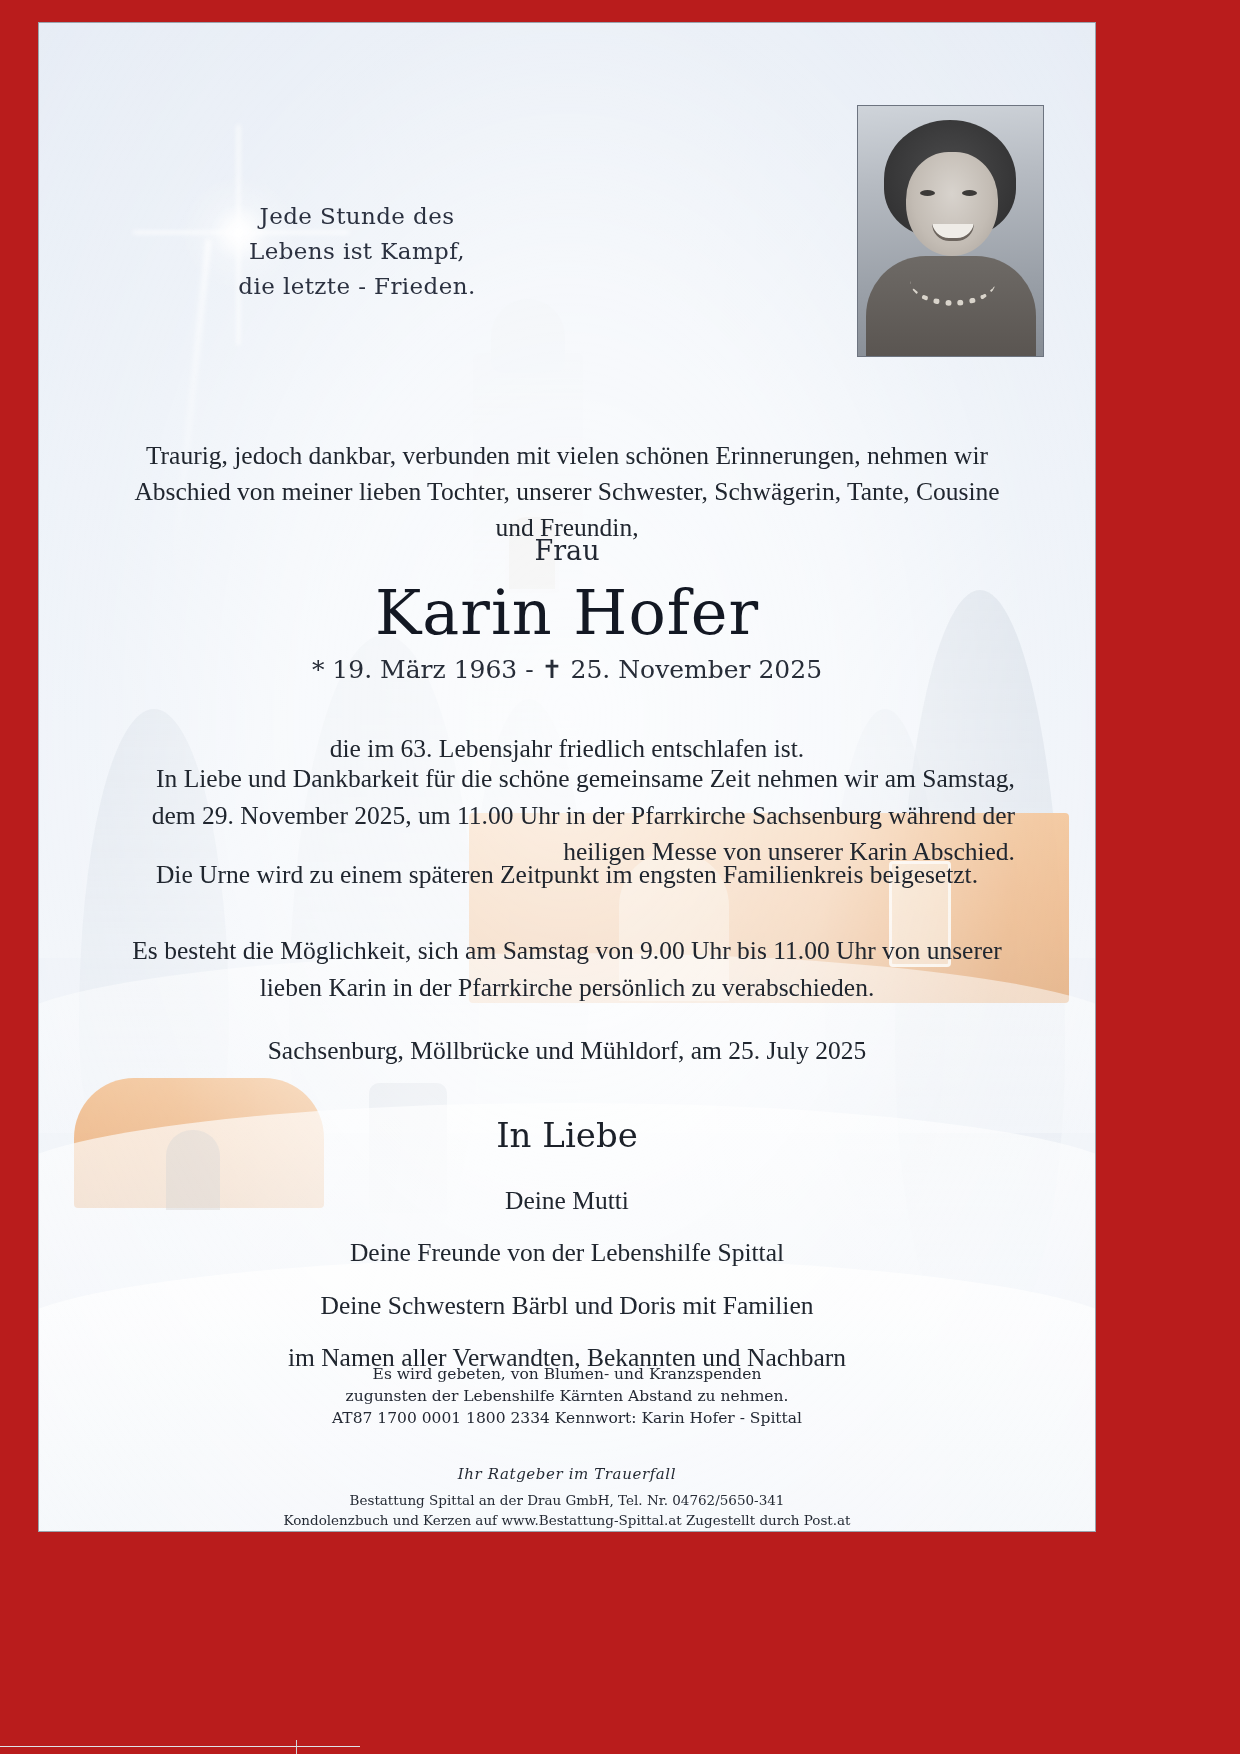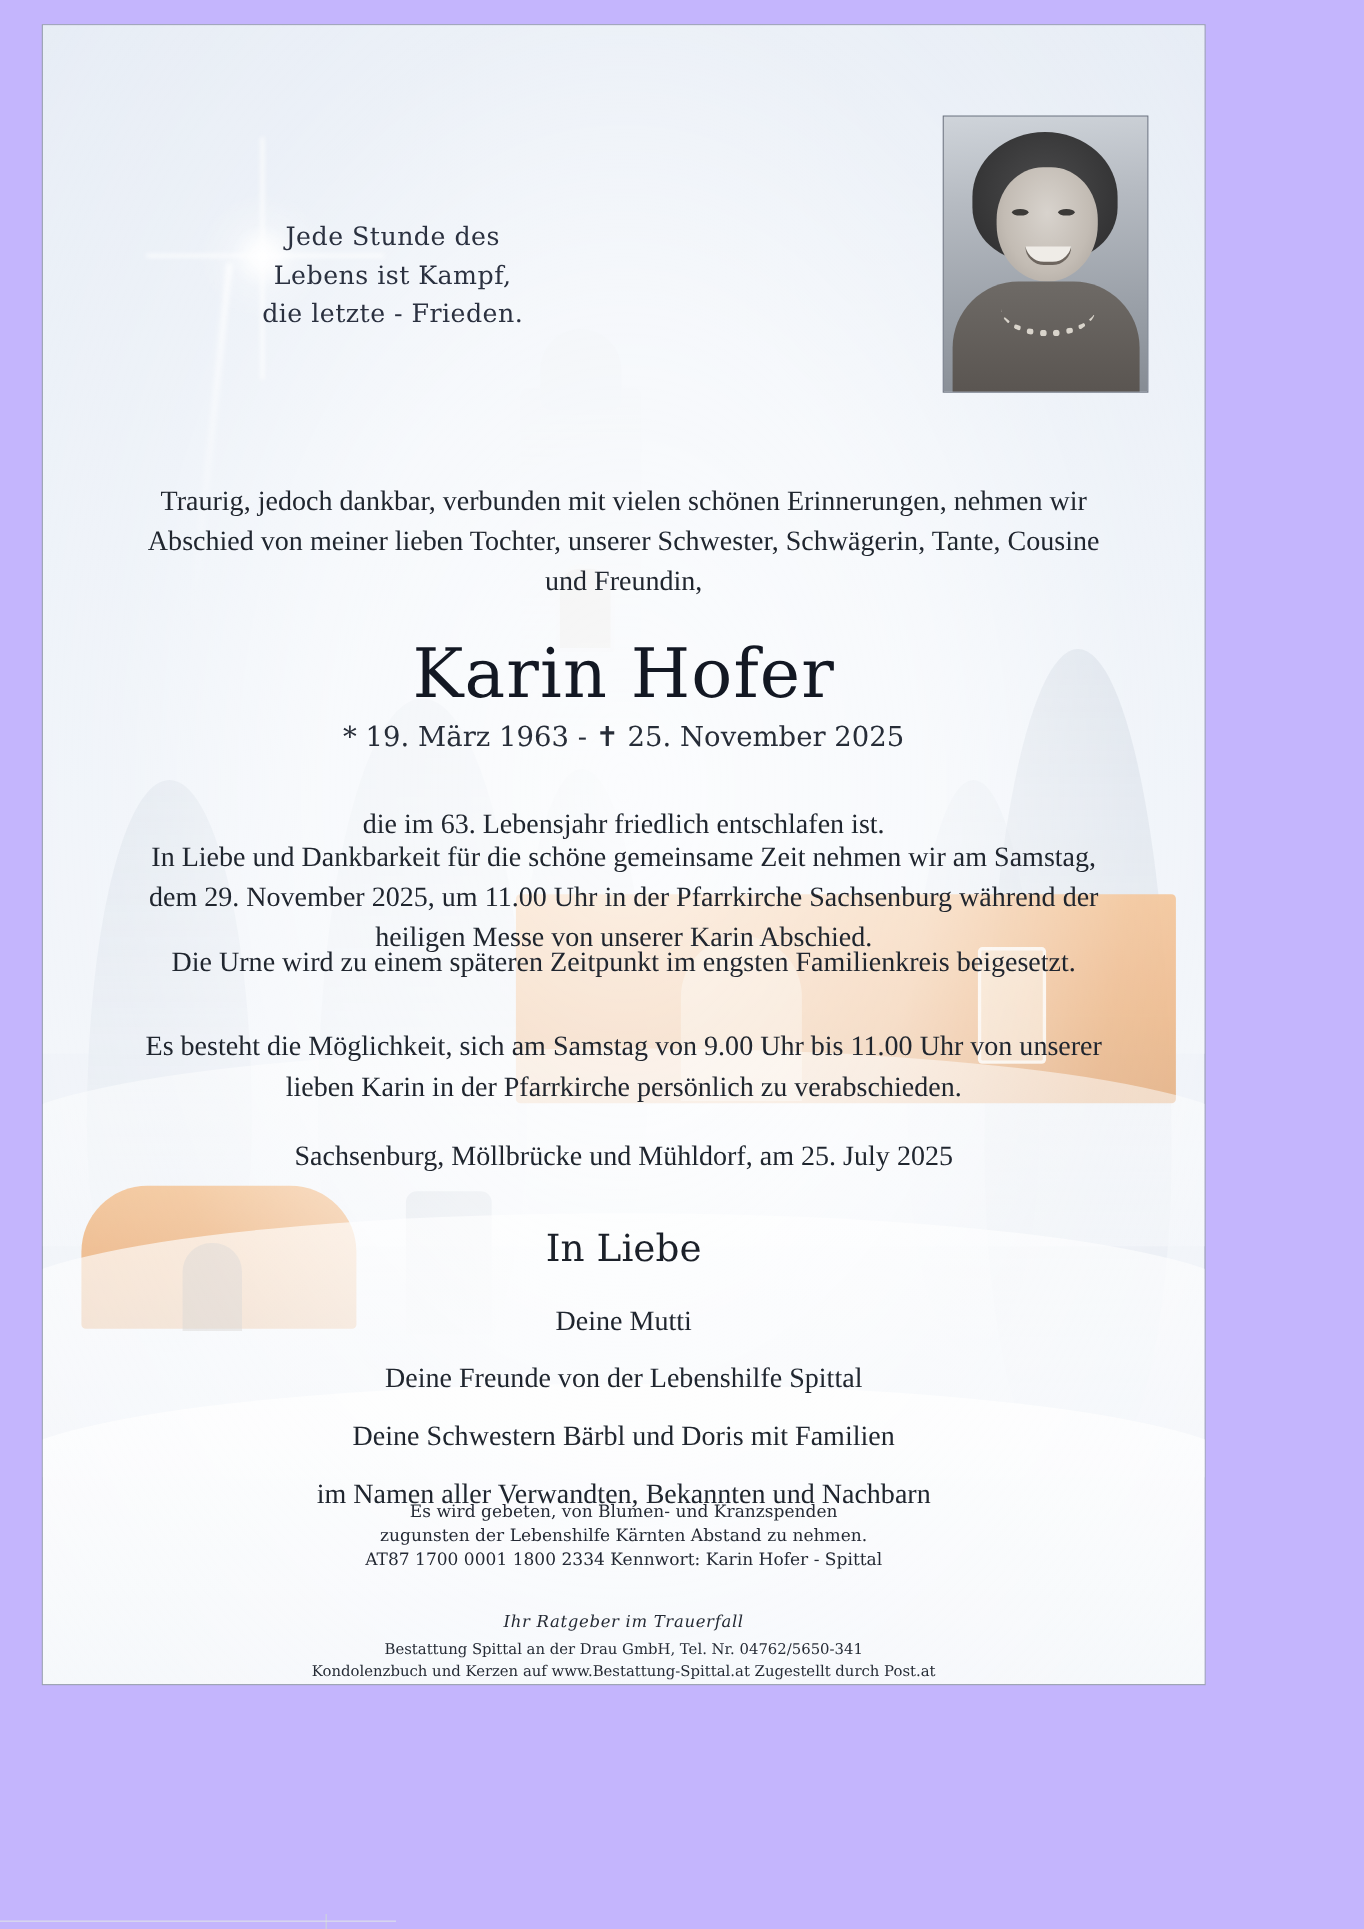--- a/index.html
+++ b/index.html
@@ -12,21 +12,21 @@
     height: 1754px;
     font-family: "Liberation Serif", serif;
     color: #1c2230;
     overflow: hidden;
   }
 
   .page {
     position: relative;
     width: 1240px;
     height: 1754px;
-    background: #c4b5fd;
+    background: #b91c1c;
   }
 
   
   .card {
     position: absolute;
     left: 38px;
     top: 22px;
     width: 1056px;
     height: 1508px;
     border: 1px solid #9aa3ad;
@@ -230,21 +230,21 @@
   }
 
   .para {
     position:absolute; left:0; right:0;
     font-size: 25.5px;
     line-height: 1.44;
     color: #20262f;
     padding: 0 80px;
   }
   .p1 { top: 708px; }
-  .p2 { top: 738px; }
+  .p2 { top: 738px; text-align: right; }
   .p3 { top: 834px; }
   .p4 { top: 910px; }
   .p5 { top: 1010px; }
 
   .inliebe {
     position:absolute; left:0; right:0; top:1092px;
     font-size: 34px;
     color: #1b2029;
     font-family: "DejaVu Serif", serif;
   }
@@ -342,20 +342,21 @@
       </div>
 
       <div class="quote">
         <div>Jede Stunde des</div>
         <div>Lebens ist Kampf,</div>
         <div>die letzte - Frieden.</div>
       </div>
 
       <div class="intro">Traurig, jedoch dankbar, verbunden mit vielen schönen Erinnerungen, nehmen wir Abschied von meiner lieben Tochter, unserer Schwester, Schwägerin, Tante, Cousine und Freundin,</div>
 
+      <div class="frau">Frau</div>
 
       <div class="name">Karin Hofer</div>
 
       <div class="dates">* 19. März 1963 -  ✝ 25. November 2025</div>
 
       <div class="para p1">die im 63. Lebensjahr friedlich entschlafen ist.</div>
 
       <div class="para p2">In  Liebe und Dankbarkeit für die schöne gemeinsame Zeit nehmen wir am Samstag, dem 29. November 2025, um 11.00 Uhr in der Pfarrkirche Sachsenburg während der heiligen Messe von unserer Karin Abschied.</div>
 
       <div class="para p3">Die Urne wird zu einem späteren Zeitpunkt im engsten Familienkreis beigesetzt.</div>

